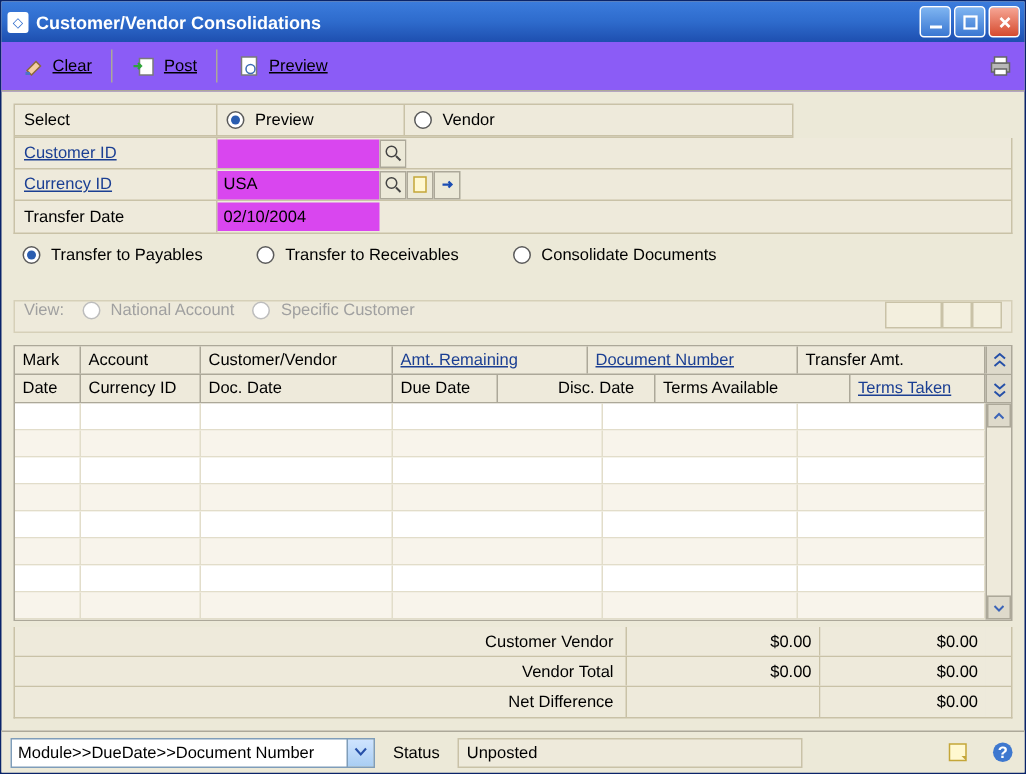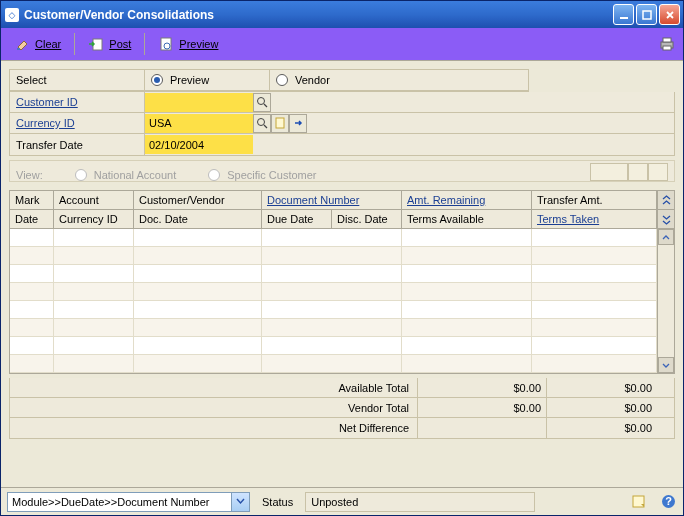--- a/index.html
+++ b/index.html
@@ -28,36 +28,36 @@
   
   .body-area { flex: 1; padding: 8px 8px 6px 8px; display: flex; flex-direction: column; gap: 4px; overflow: hidden; }
 
   
   .field-group { border: 1px solid #c9c2a7; background: #eeeadb; }
   .row { display: flex; align-items: center; height: 21px; border-bottom: 1px solid #c9c2a7; }
   .row:last-child { border-bottom: none; }
   .row .label { width: 135px; padding-left: 6px; color: #1b3f93; text-decoration: underline; border-right: 1px solid #c9c2a7; height:100%; display:flex; align-items:center; }
   .row .label.plain { text-decoration: none; color: #000; }
   .row .input-cell { display:flex; align-items:center; height:100%; }
-  .row input[type="text"] { height: 19px; border: none; background: #fde047; padding: 0 4px; outline:none; }
+  .row input[type="text"] { height: 19px; border: none; background: #d946ef; padding: 0 4px; outline:none; }
   .icon-btn { width: 18px; height: 19px; border: 1px solid #aca899; background: #ece9d8; display:flex; align-items:center; justify-content:center; cursor:pointer; font-size:11px; }
   .icon-btn svg { display:block; }
 
   .radio { width: 12px; height: 12px; border: 1px solid #5b5b5b; border-radius: 50%; display: inline-flex; align-items:center; justify-content:center; margin-right:4px; background:#fff;}
   .radio.checked::after { content:''; width:6px; height:6px; border-radius:50%; background:#2a5db0; }
   .radio-wrap { display:flex; align-items:center; gap:3px; cursor:pointer; }
 
   .select-row { display:flex; align-items:center; height: 21px; }
   .select-row .seg { border-right:1px solid #c9c2a7; height:100%; display:flex; align-items:center; padding: 0 8px 0 6px; }
 
   
   .transfer-bar { display:flex; align-items:center; gap: 36px; padding: 4px 6px; }
 
   
-  .view-bar { display:flex; align-items:flex-end; height: 22px; border:1px solid #d6d0b8; background:#eeeadb; padding: 0 6px; gap: 32px; }
+  .view-bar { display:flex; align-items:flex-start; height: 22px; border:1px solid #d6d0b8; background:#eeeadb; padding: 0 6px; gap: 12px; margin-top: 16px; }
   .view-bar .disabled { color:#a0a0a0; }
   .radio.disabled { border-color:#bdbdbd; }
   .stepper { margin-left:auto; display:flex; gap:0; }
   .stepper .sbox { width:20px; height:18px; border:1px solid #c9c2a7; background:#f3efde; }
   .stepper .sbox.w { width:38px; }
 
   
   .grid-wrap { border:1px solid #aca899; display:flex; flex-direction:column; margin-top:4px; }
   .grid-header, .grid-subheader { display:flex; background:#eeeadb; border-bottom:1px solid #aca899; height:19px; }
   .gh { border-right:1px solid #aca899; padding: 2px 5px; display:flex; align-items:center; overflow:hidden; white-space:nowrap; }
@@ -85,21 +85,21 @@
   .statusbar { height: 28px; border-top:1px solid #aca899; background:#ece9d8; display:flex; align-items:center; padding:0 6px; gap:12px; }
   .sort-combo { display:flex; }
   .sort-combo .tx { height:20px; width:225px; border:1px solid #7f9db9; background:#fff; display:flex; align-items:center; padding:0 4px; }
   .sort-combo .dd { width:18px; height:20px; border:1px solid #7f9db9; border-left:none; background:linear-gradient(to bottom,#cfe4ff,#a9cef3); display:flex; align-items:center; justify-content:center; cursor:pointer;}
   .status-val { height:20px; width:230px; border:1px solid #c9c2a7; background:#eeeadb; display:flex; align-items:center; padding:0 5px; }
   .sb-spacer { flex:1; }
   .sb-icon { width:18px; height:18px; display:flex; align-items:center; justify-content:center; cursor:pointer; }
 
   
   .c1 { width:44px; } .c2 { width:80px; } .c3 { width:128px; } .c4 { width:140px; } .c5 { width:130px; } .c6 { width:110px; }
-  .s1 { width:44px; } .s2 { width:80px; } .s3 { width:128px; } .s4 { width:70px; } .s5 { width:70px; } .s6 { width:130px; } .s7 { width:110px;text-align:center; }
+  .s1 { width:44px; } .s2 { width:80px; } .s3 { width:128px; } .s4 { width:70px; } .s5 { width:70px;margin-left:35px; } .s6 { width:130px; } .s7 { width:110px;text-align:center; }
 </style>
 </head>
 <body>
 
 <div class="window">
 
   <div class="titlebar">
     <div class="icon">◇</div>
     <div class="title">Customer/Vendor Consolidations</div>
     <div class="win-btns">
@@ -220,20 +220,34 @@
         </div>
       </div>
       <div class="row">
         <div class="label plain">Transfer Date</div>
         <div class="input-cell">
           <input type="text" style="width: 108px;" value="02/10/2004">
         </div>
       </div>
     </div>
 
+    <div class="transfer-bar">
+      <div class="radio-wrap">
+        <span class="radio checked"></span>
+        <span>Transfer to Payables</span>
+      </div>
+      <div class="radio-wrap">
+        <span class="radio"></span>
+        <span>Transfer to Receivables</span>
+      </div>
+      <div class="radio-wrap">
+        <span class="radio"></span>
+        <span>Consolidate Documents</span>
+      </div>
+    </div>
 
     <div class="view-bar">
       <span class="disabled">View:</span>
       <div class="radio-wrap disabled">
         <span class="radio disabled"></span>
         <span class="disabled">National Account</span>
       </div>
       <div class="radio-wrap disabled">
         <span class="radio disabled"></span>
         <span class="disabled">Specific Customer</span>
@@ -243,22 +257,22 @@
         <div class="sbox"></div>
         <div class="sbox"></div>
       </div>
     </div>
 
     <div class="grid-wrap">
       <div class="grid-header">
         <div class="gh c1">Mark</div>
         <div class="gh c2">Account</div>
         <div class="gh c3">Customer/Vendor</div>
+        <div class="gh c5 link">Amt. Remaining</div>
         <div class="gh c4 link">Document Number</div>
-        <div class="gh c5 link">Amt. Remaining</div>
         <div class="gh c6" style="flex:1;">Transfer Amt.</div>
         <div class="gh-scroll">
           <svg width="9" height="11">
               <path d="M1 4 L4.5 1 L8 4 M1 9 L4.5 6 L8 9" stroke="#2650a8" fill="none" stroke-width="1.3"></path>
             </svg>
         </div>
       </div>
       <div class="grid-subheader">
         <div class="gh s1">Date</div>
         <div class="gh s2">Currency ID</div>
@@ -351,21 +365,21 @@
             <svg width="8" height="7">
                 <path d="M1 2 L4 5 L7 2" stroke="#3b64b8" fill="none" stroke-width="1.3"></path>
               </svg>
           </div>
         </div>
       </div>
     </div>
 
     <div class="totals" style="border:1px solid #c9c2a7; border-top:none;">
       <div class="total-row">
-        <div class="tlabel">Available Total</div>
+        <div class="tlabel">Customer Vendor</div>
         <div class="tval">$0.00</div>
         <div class="tval last">$0.00</div>
         <div class="tpad"></div>
       </div>
       <div class="total-row">
         <div class="tlabel">Vendor Total</div>
         <div class="tval">$0.00</div>
         <div class="tval last">$0.00</div>
         <div class="tpad"></div>
       </div>

